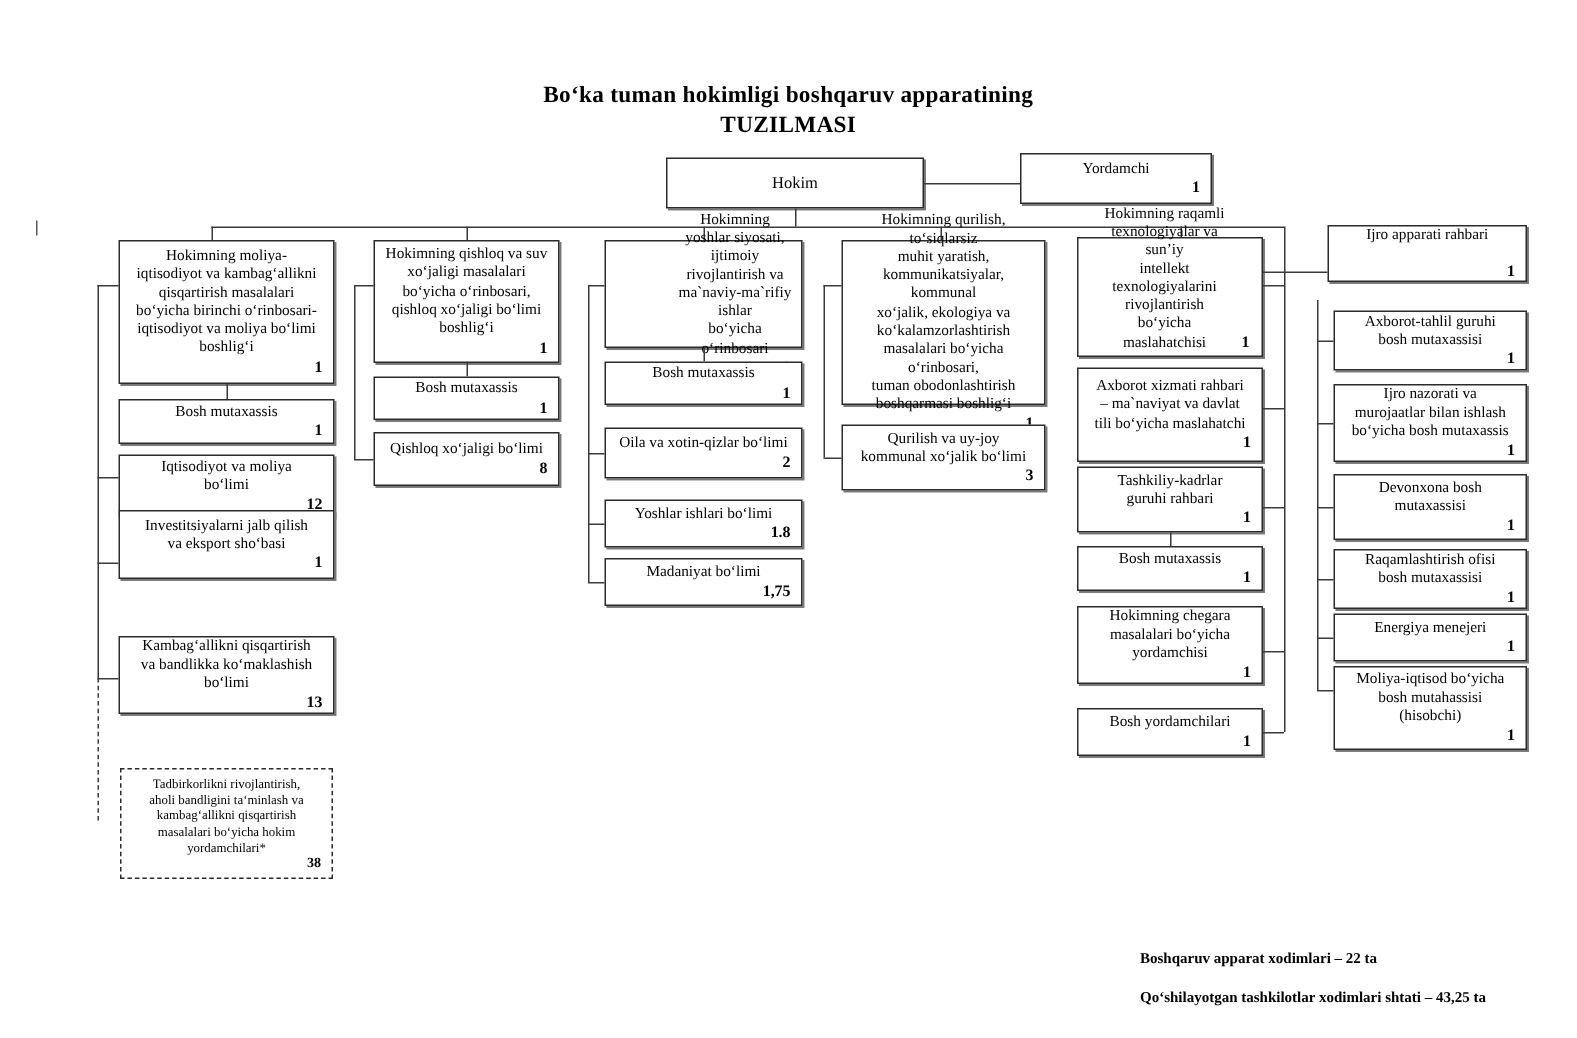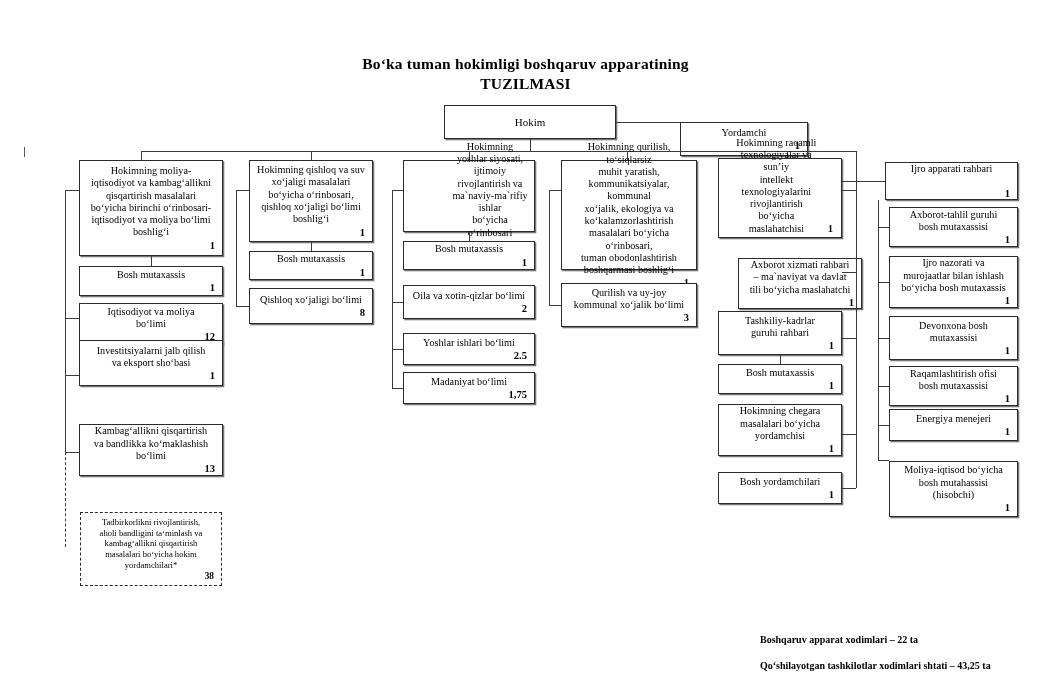--- a/index.html
+++ b/index.html
@@ -120,21 +120,21 @@
     <span>Bo‘ka tuman hokimligi boshqaruv apparatining</span>
     <span class="line2">TUZILMASI</span>
   </div>
 
   <div class="stray"></div>
 
   <div class="node root" style="left:444px; top:105px; width:172px; height:34px;">
     <span class="txt">Hokim</span>
   </div>
 
-  <div class="node" style="left:680px; top:122px; width:128px; height:34px;">
+  <div class="node" style="left:680px; top:102px; width:128px; height:34px;">
     <span class="txt">Yordamchi</span>
     <span class="cnt">1</span>
   </div>
 
   <div class="ln lnh" style="left:616px; top:122px; width:64px;"></div>
 
   <div class="ln lnv" style="left:530px; top:139px; height:12px;"></div>
 
   <div class="ln lnh" style="left:141px; top:151px; width:715px;"></div>
 
@@ -224,21 +224,21 @@
   <div class="node" style="left:403px; top:241px; width:132px; height:29px;">
     <span class="txt">Bosh mutaxassis</span>
     <span class="cnt">1</span>
   </div>
   <div class="node" style="left:403px; top:285px; width:132px; height:34px;">
     <span class="txt">Oila va xotin-qizlar bo‘limi</span>
     <span class="cnt">2</span>
   </div>
   <div class="node" style="left:403px; top:333px; width:132px; height:32px;">
     <span class="txt">Yoshlar ishlari bo‘limi</span>
-    <span class="cnt">2.5</span>
+    <span class="cnt">1.8</span>
   </div>
   <div class="node" style="left:403px; top:372px; width:132px; height:32px;">
     <span class="txt">Madaniyat bo‘limi</span>
     <span class="cnt">1,75</span>
   </div>
   <div class="ln lnv" style="left:392px; top:190px; height:198px;"></div>
   <div class="ln lnh" style="left:392px; top:190px; width:11px;"></div>
   <div class="ln lnh" style="left:392px; top:302px; width:11px;"></div>
   <div class="ln lnh" style="left:392px; top:349px; width:11px;"></div>
   <div class="ln lnh" style="left:392px; top:388px; width:11px;"></div>
@@ -265,21 +265,21 @@
 
   <div class="node inline-count" style="left:718px; top:158px; width:124px; height:80px;padding-left:14px;">
     <span class="txt">Hokimning raqamli
 texnologiyalar va sun’iy
 intellekt
 texnologiyalarini
 rivojlantirish bo‘yicha
 maslahatchisi</span>
     <span class="cnt">1</span>
   </div>
-  <div class="node" style="left:718px; top:258px; width:124px; height:51px;margin-left:20px;">
+  <div class="node" style="left:718px; top:245px; width:124px; height:63px;">
     <span class="txt">Axborot xizmati rahbari
 – ma`naviyat va davlat
 tili bo‘yicha maslahatchi</span>
     <span class="cnt">1</span>
   </div>
   <div class="node" style="left:718px; top:311px; width:124px; height:44px;">
     <span class="txt">Tashkiliy-kadrlar
 guruhi rahbari</span>
     <span class="cnt">1</span>
   </div>
@@ -299,21 +299,21 @@
     <span class="cnt">1</span>
   </div>
 
   <div class="ln lnv" style="left:856px; top:174px; height:314px;"></div>
   <div class="ln lnh" style="left:842px; top:190px; width:14px;"></div>
   <div class="ln lnh" style="left:842px; top:272px; width:14px;"></div>
   <div class="ln lnh" style="left:842px; top:338px; width:14px;"></div>
   <div class="ln lnh" style="left:842px; top:434px; width:14px;"></div>
   <div class="ln lnh" style="left:842px; top:488px; width:14px;"></div>
 
-  <div class="node" style="left:885px; top:162px; width:133px; height:38px;gap:12px;">
+  <div class="node" style="left:885px; top:150px; width:133px; height:38px;gap:12px;">
     <span class="txt">Ijro apparati rahbari</span>
     <span class="cnt">1</span>
   </div>
   <div class="ln lnh" style="left:842px; top:181px; width:43px;"></div>
 
   <div class="node" style="left:889px; top:207px; width:129px; height:40px;">
     <span class="txt">Axborot-tahlil guruhi
 bosh mutaxassisi</span>
     <span class="cnt">1</span>
   </div>
@@ -330,21 +330,21 @@
   </div>
   <div class="node" style="left:889px; top:366px; width:129px; height:40px;">
     <span class="txt">Raqamlashtirish ofisi
 bosh mutaxassisi</span>
     <span class="cnt">1</span>
   </div>
   <div class="node" style="left:889px; top:409px; width:129px; height:32px;">
     <span class="txt">Energiya menejeri</span>
     <span class="cnt">1</span>
   </div>
-  <div class="node" style="left:889px; top:444px; width:129px; height:56px;margin-top:17px;">
+  <div class="node" style="left:889px; top:444px; width:129px; height:56px;">
     <span class="txt">Moliya-iqtisod bo‘yicha
 bosh mutahassisi
 (hisobchi)</span>
     <span class="cnt">1</span>
   </div>
 
   <div class="ln lnv" style="left:878px; top:200px; height:260px;"></div>
   <div class="ln lnh" style="left:878px; top:227px; width:11px;"></div>
   <div class="ln lnh" style="left:878px; top:282px; width:11px;"></div>
   <div class="ln lnh" style="left:878px; top:338px; width:11px;"></div>

